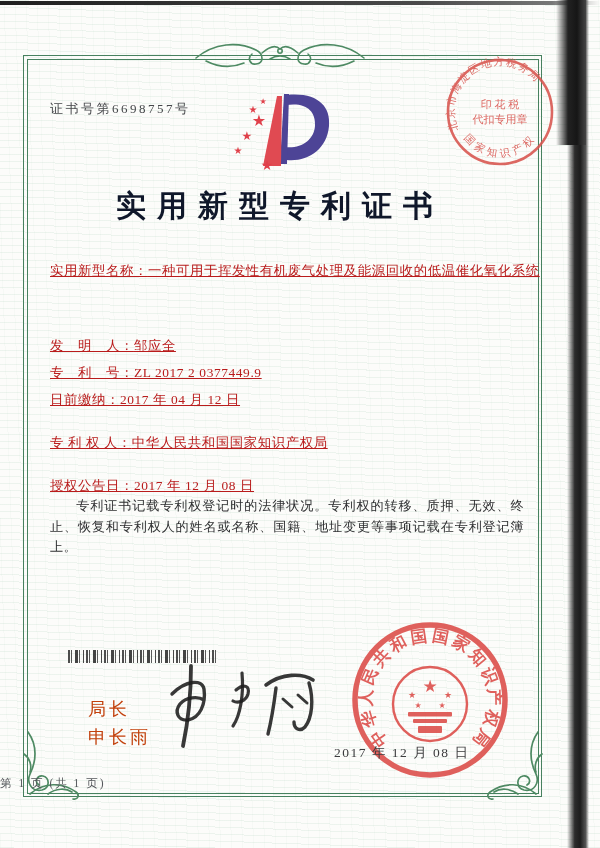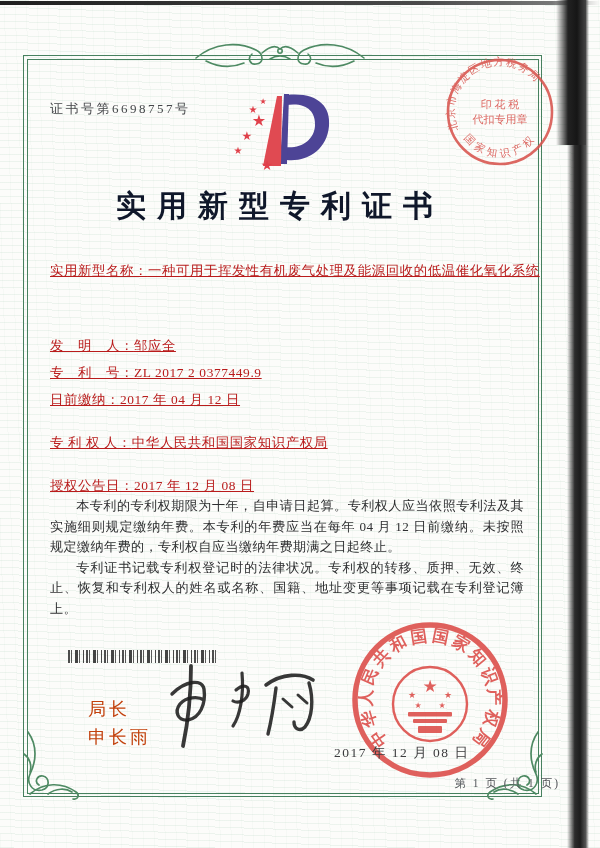--- a/index.html
+++ b/index.html
@@ -41,21 +41,21 @@
       #2f2f2f 0 2px,transparent 2px 3px,#3a3a3a 3px 4px,transparent 4px 7px,
       #242424 7px 10px,transparent 10px 11px,#3f3f3f 11px 12px,transparent 12px 15px,
       #2a2a2a 15px 16px,transparent 16px 18px);}
   .signer{position:absolute;left:88px;font-size:18px;letter-spacing:3px;color:#c2410c;}
   .sig-svg{position:absolute;left:150px;top:660px;}
   .sig-svg path{stroke:#1c1c1c;fill:none;stroke-linecap:round;stroke-linejoin:round;opacity:.88;}
   .seal-svg{position:absolute;left:348px;top:618px;opacity:.92;}
   .seal-date{position:absolute;left:334px;top:744px;font-size:13.5px;letter-spacing:1.5px;
     color:#3c3c3e;z-index:6;}
   .stamp-svg{position:absolute;left:444px;top:56px;opacity:.88;z-index:5;}
-  .footer{position:absolute;left:0;top:776px;width:560px;text-align:right;
+  .footer{position:absolute;left:0;top:776px;width:560px;text-align:left;
     font-size:11.5px;letter-spacing:2px;color:#53565a;}
 </style>
 </head>
 <body>
 
 <div class="texture"></div>
 
 <div class="frame">
   <div class="frame-inner"></div>
 </div>
@@ -133,21 +133,20 @@
   <span>日前缴纳：</span><span>2017 年 04 月 12 日</span>
 </div>
 <div class="field" style="top:434px;">
   <span>专 利 权 人：</span><span>中华人民共和国国家知识产权局</span>
 </div>
 <div class="field" style="top:477px;">
   <span>授权公告日：</span><span>2017 年 12 月 08 日</span>
 </div>
 
 <div class="paras">
-  <p>本专利的专利权期限为十年，自申请日起算。专利权人应当依照专利法及其实施细则规定缴纳年费。本专利的年费应当在每年 04 月 12 日前缴纳。未按照规定缴纳年费的，专利权自应当缴纳年费期满之日起终止。</p>
   <p>专利证书记载专利权登记时的法律状况。专利权的转移、质押、无效、终止、恢复和专利权人的姓名或名称、国籍、地址变更等事项记载在专利登记簿上。</p>
 </div>
 
 <div class="barcode"></div>
 
 <div class="signer" style="top:697px;">局长</div>
 <div class="signer" style="top:725px;">申长雨</div>
 
 <svg class="sig-svg" width="180" height="92" viewBox="0 0 180 92">
   <path d="M22,34 C36,20 52,19 54,29 C56,44 50,58 38,60 C28,61 24,52 30,44 C36,37 48,36 54,40" stroke-width="3.4"></path>

